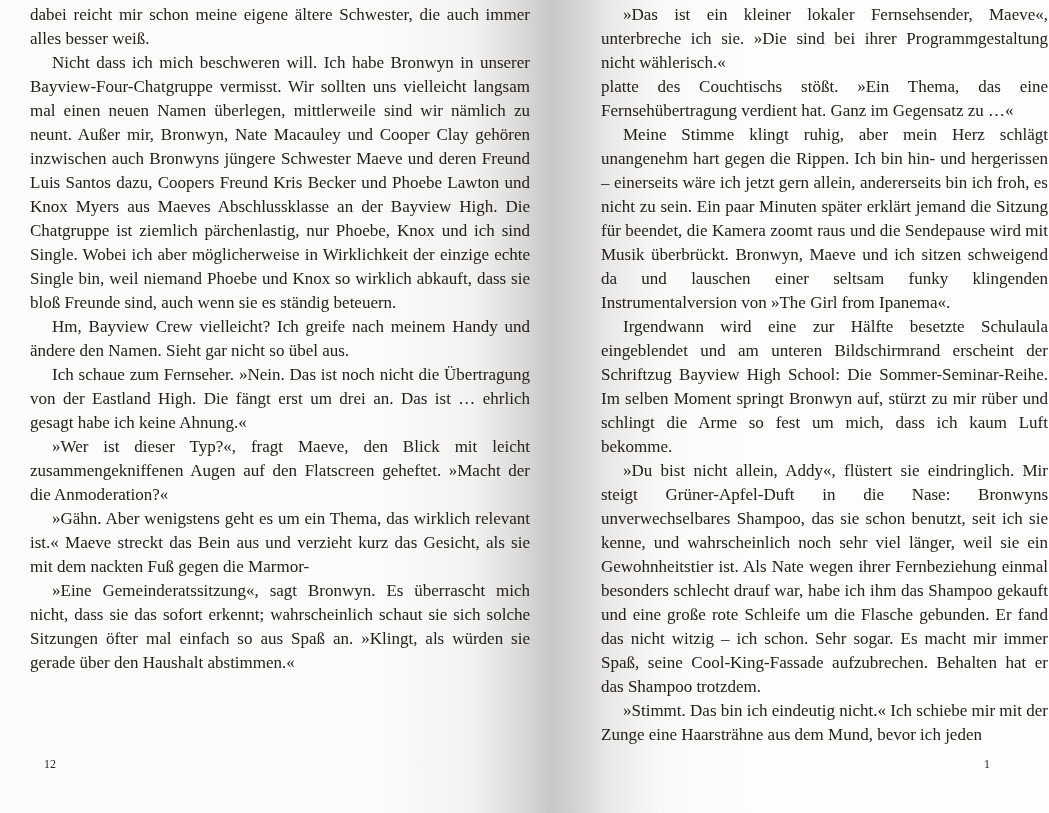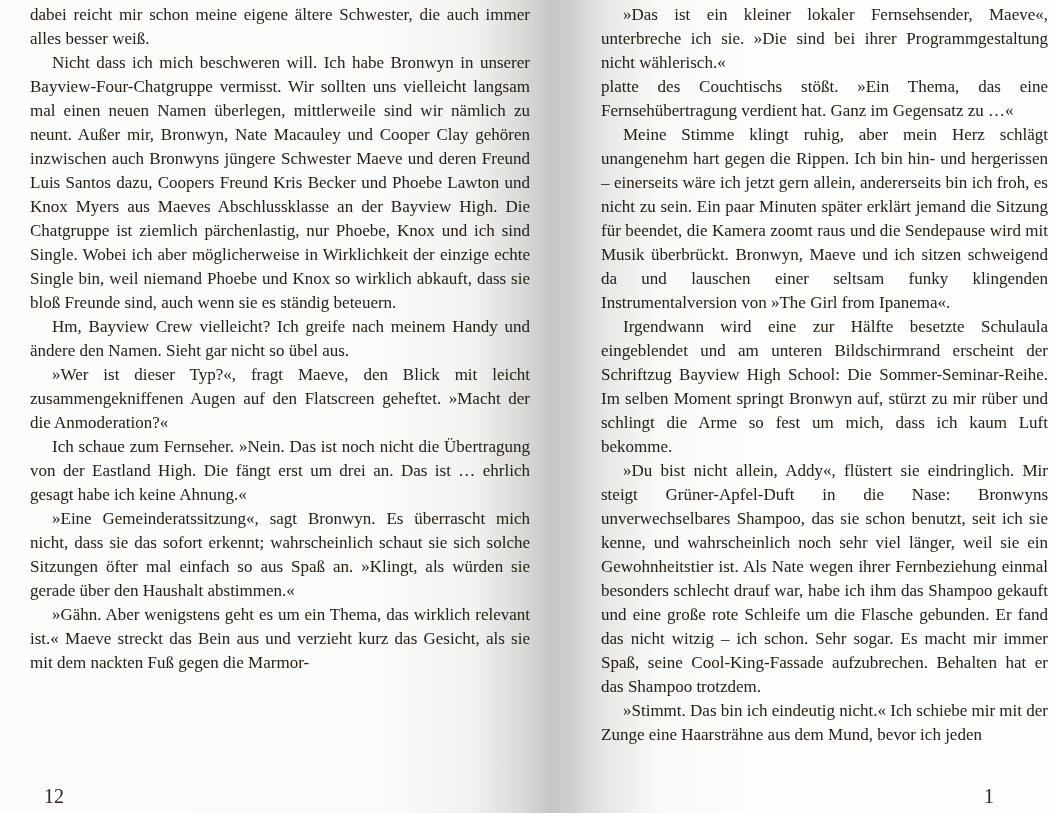--- a/index.html
+++ b/index.html
@@ -47,41 +47,41 @@
     margin: 0;
     padding: 0;
   }
   .page-text p.indent {
     text-indent: 22px;
   }
   .italic {
   }
   .page-number {
     position: absolute;
-    top: 785px;
-    font-size: 20px;
+    top: 757px;
+    font-size: 12px;
     color: #2b251f;
   }
   .page-number-left  { left: 44px; }
   .page-number-right { left: 984px; }
 </style>
 </head>
 <body>
 
 <div class="spread">
 
   <div class="page page-left">
     <div class="page-text">
         <p class="para"><span>dabei reicht mir schon meine eigene ältere Schwester, die auch immer alles besser weiß.</span></p>
         <p class="para indent"><span>Nicht dass ich mich beschweren will. Ich habe Bronwyn in unserer Bayview-Four-Chatgruppe vermisst. Wir sollten uns vielleicht langsam mal einen neuen Namen überlegen, mittlerweile sind wir nämlich zu neunt. Außer mir, Bronwyn, Nate Macauley und Cooper Clay gehören inzwischen auch Bronwyns jüngere Schwester Maeve und deren Freund Luis Santos dazu, Coopers Freund Kris Becker und Phoebe Lawton und Knox Myers aus Maeves Abschlussklasse an der Bayview High. Die Chatgruppe ist ziemlich pärchenlastig, nur Phoebe, Knox und ich sind Single. Wobei ich aber möglicherweise in Wirklichkeit der einzige echte Single bin, weil niemand Phoebe und Knox so wirklich abkauft, dass sie bloß Freunde sind, auch wenn sie es ständig beteuern.</span></p>
         <p class="para indent"><span>Hm, </span><span class="italic">Bayview Crew</span><span> vielleicht? Ich greife nach meinem Handy und ändere den Namen. Sieht gar nicht so übel aus.</span></p>
+        <p class="para indent"><span>Ich schaue zum Fernseher. »Nein. Das ist noch nicht die Übertragung von der Eastland High. Die fängt erst um drei an. Das ist … ehrlich gesagt habe ich keine Ahnung.«</span></p>
         <p class="para indent"><span>»Wer ist dieser Typ?«, fragt Maeve, den Blick mit leicht zusammengekniffenen Augen auf den Flatscreen geheftet. »Macht der die Anmoderation?«</span></p>
-        <p class="para indent"><span>Ich schaue zum Fernseher. »Nein. Das ist noch nicht die Übertragung von der Eastland High. Die fängt erst um drei an. Das ist … ehrlich gesagt habe ich keine Ahnung.«</span></p>
+        <p class="para indent"><span>»Gähn. Aber wenigstens geht es um ein Thema, das wirklich relevant ist.« Maeve streckt das Bein aus und verzieht kurz das Gesicht, als sie mit dem nackten Fuß gegen die Marmor-</span></p>
         <p class="para indent"><span>»Eine Gemeinderatssitzung«, sagt Bronwyn. Es überrascht mich nicht, dass sie das sofort erkennt; wahrscheinlich schaut sie sich solche Sitzungen öfter mal einfach so aus Spaß an. »Klingt, als würden sie gerade über den Haushalt abstimmen.«</span></p>
-        <p class="para indent"><span>»Gähn. Aber wenigstens geht es um ein Thema, das wirklich relevant ist.« Maeve streckt das Bein aus und verzieht kurz das Gesicht, als sie mit dem nackten Fuß gegen die Marmor-</span></p>
       </div>
   </div>
 
   <div class="page page-right">
     <div class="page-text">
         <p class="para indent"><span>»Das ist ein kleiner lokaler Fernsehsender, Maeve«, unterbreche ich sie. »Die sind bei ihrer Programmgestaltung nicht wählerisch.«</span></p>
         <p class="para"><span>platte des Couchtischs stößt. »Ein Thema, das eine Fernsehübertragung verdient hat. Ganz im Gegensatz zu …«</span></p>
         <p class="para indent"><span>Meine Stimme klingt ruhig, aber mein Herz schlägt unangenehm hart gegen die Rippen. Ich bin hin- und hergerissen – einerseits wäre ich jetzt gern allein, andererseits bin ich froh, es nicht zu sein. Ein paar Minuten später erklärt jemand die Sitzung für beendet, die Kamera zoomt raus und die Sendepause wird mit Musik überbrückt. Bronwyn, Maeve und ich sitzen schweigend da und lauschen einer seltsam funky klingenden Instrumentalversion von »The Girl from Ipanema«.</span></p>
         <p class="para indent"><span>Irgendwann wird eine zur Hälfte besetzte Schulaula eingeblendet und am unteren Bildschirmrand erscheint der Schriftzug </span><span class="italic">Bayview High School: Die Sommer-Seminar-Reihe.</span><span> Im selben Moment springt Bronwyn auf, stürzt zu mir rüber und schlingt die Arme so fest um mich, dass ich kaum Luft bekomme.</span></p>
         <p class="para indent"><span>»Du bist nicht allein, Addy«, flüstert sie eindringlich. Mir steigt Grüner-Apfel-Duft in die Nase: Bronwyns unverwechselbares Shampoo, das sie schon benutzt, seit ich sie kenne, und wahrscheinlich noch sehr viel länger, weil sie ein Gewohnheitstier ist. Als Nate wegen ihrer Fernbeziehung einmal besonders schlecht drauf war, habe ich ihm das Shampoo gekauft und eine große rote Schleife um die Flasche gebunden. Er fand das nicht witzig – ich schon. Sehr sogar. Es macht mir immer Spaß, seine Cool-King-Fassade aufzubrechen. Behalten hat er das Shampoo trotzdem.</span></p>

